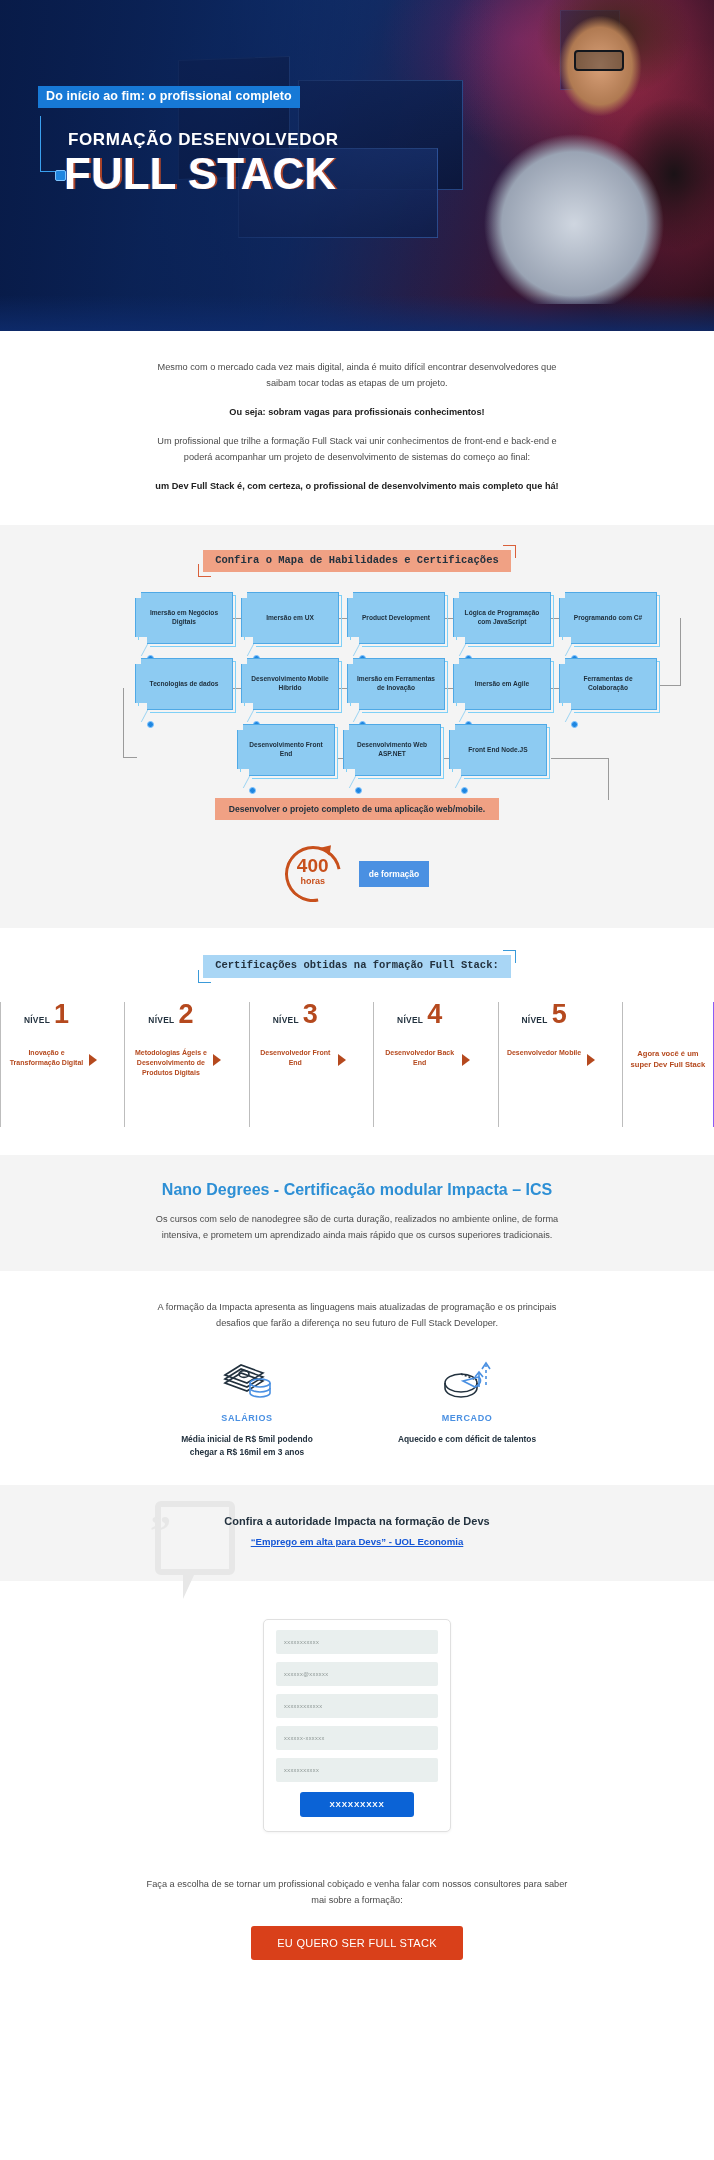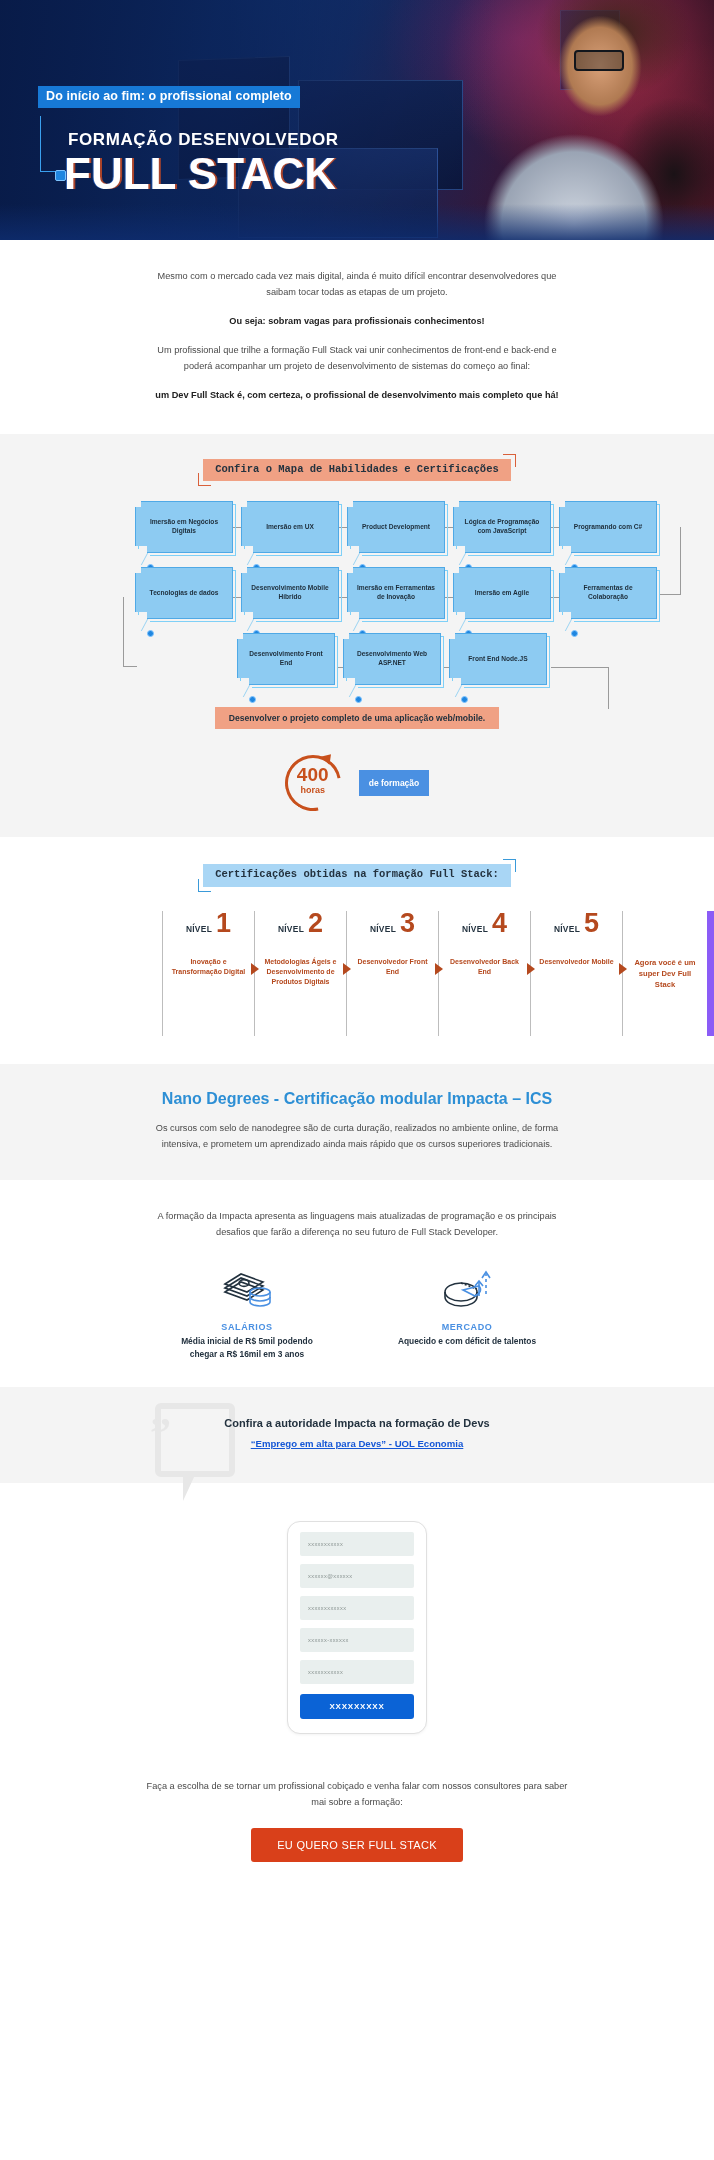--- a/index.html
+++ b/index.html
@@ -7,21 +7,21 @@
     width: 714px;
     font-family: "Liberation Sans", sans-serif;
     background: #ffffff;
     color: #3c3c3c;
   }
   .page { width: 714px; position: relative; overflow: hidden; }
 
   
   .hero {
     position: relative;
-    height: 240px;
+    height: 331px;
     width: 714px;
     overflow: hidden;
     background: #0a1a3c;
   }
   .hero-photo {
     position: absolute; inset: 0;
     background:
       radial-gradient(ellipse 240px 200px at 610px 60px, rgba(232,60,90,.55), rgba(232,60,90,0) 70%),
       radial-gradient(ellipse 180px 230px at 690px 200px, rgba(180,40,70,.45), rgba(0,0,0,0) 70%),
       radial-gradient(ellipse 200px 150px at 520px 40px, rgba(120,40,120,.5), rgba(0,0,0,0) 70%),
@@ -200,30 +200,30 @@
     background: #4a90e2; color: #fff; font-weight: bold; font-size: 8.5px;
     padding: 8px 10px; margin-left: 2px; position: relative;
   }
   .hours-tag:after {
     content: ""; position: absolute; left: 3px; top: 3px; right: -3px; bottom: -3px;
     border: 0; background: rgba(74,144,226,.35); z-index: -1;
   }
 
   
   .levels-sec { padding: 26px 0 28px 0; background: #fff; }
-  .levels-wrap { display: flex; justify-content: flex-end; margin-top: 24px; }
+  .levels-wrap { display: flex; justify-content: space-between; margin-top: 24px; }
   .level {
     position: relative;
     width: 92px;
     padding: 0 6px;
     border-left: 1px solid #bdbdbd;
     text-align: center;
     min-height: 125px;
   }
-  .level:last-child { border-right: 7px solid #8b5cf6; }
+  .level:last-child { border-right: 1px solid #8b5cf6; }
   .level-head { display: flex; align-items: baseline; justify-content: center; gap: 4px; height: 40px; }
   .level-word { font-size: 8.4px; font-weight: bold; color: #23323f; letter-spacing: .3px; }
   .level-num { font-size: 27px; font-weight: bold; color: #b5491e; line-height: .9; }
   .level-desc { font-size: 7px; color: #b5491e; line-height: 1.45; font-weight: bold; margin-top: 6px; }
   .level-final .level-desc { color: #b5491e; font-size: 7.6px; }
   .chev {
     position: absolute; right: -5px; top: 52px;
     width: 0; height: 0;
     border-top: 6px solid transparent; border-bottom: 6px solid transparent; border-left: 8px solid #b5491e;
     z-index: 2;
@@ -232,21 +232,21 @@
   
   .nano-sec { background: #f4f4f4; padding: 26px 0 28px 0; }
   .nano-title { color: #2d8fd5; font-weight: bold; font-size: 16px; margin-bottom: 12px; }
 
   
   .market-sec { background: #fff; padding: 28px 0 26px 0; }
   .cards { display: flex; justify-content: center; gap: 60px; margin-top: 26px; }
   .card { width: 160px; text-align: center; }
   .card-icon { height: 46px; display: flex; align-items: flex-end; justify-content: center; }
   .card-title { font-size: 9px; font-weight: bold; color: #4a90e2; letter-spacing: .6px; margin-top: 10px; }
-  .card-text { font-size: 8.4px; font-weight: bold; color: #23323f; line-height: 1.5; margin-top: 3px; }
+  .card-text { font-size: 8.4px; font-weight: bold; color: #23323f; line-height: 1.5; margin-top: 10px; }
 
   
   .quote-sec { background: #f4f4f4; padding: 30px 0 32px 0; position: relative; }
   .quote-bubble {
     position: absolute; left: 155px; top: 16px;
     width: 80px; height: 74px;
     border: 6px solid #e7e7e7; border-radius: 6px;
   }
   .quote-bubble:after {
     content: ""; position: absolute; left: 22px; bottom: -30px;
@@ -254,22 +254,22 @@
     border-left: 12px solid #e7e7e7; border-bottom: 26px solid transparent;
   }
   .quote-marks { position: absolute; left: 150px; top: 22px; color: #e7e7e7; font-size: 42px; font-weight: bold; font-family: "Liberation Serif", serif; }
   .quote-inner { position: relative; z-index: 2; text-align: center; }
   .quote-line1 { font-size: 11px; font-weight: bold; color: #23323f; }
   .quote-link { display: inline-block; margin-top: 9px; font-size: 9.6px; font-weight: bold; color: #1557d6; text-decoration: underline; }
 
   
   .form-sec { background: #fff; padding: 38px 0 20px 0; }
   .form-card {
-    width: 140px; margin: 0 auto;
-    background: #ffffff; border: 1px solid #e0e0e0; border-radius: 13px;
+    width: 188px; margin: 0 auto;
+    background: #ffffff; border: 1px solid #e0e0e0; border-radius: 5px;
     padding: 10px 12px 14px 12px;
     box-shadow: 0 1px 3px rgba(0,0,0,.05);
   }
   .form-field {
     height: 24px; background: #e9efee; border-radius: 2px;
     margin-bottom: 8px; display: flex; align-items: center; padding: 0 8px;
     font-size: 5.6px; color: #8a9492; letter-spacing: .4px;
   }
   .form-submit {
     display: block; width: 114px; margin: 10px auto 0 auto;

